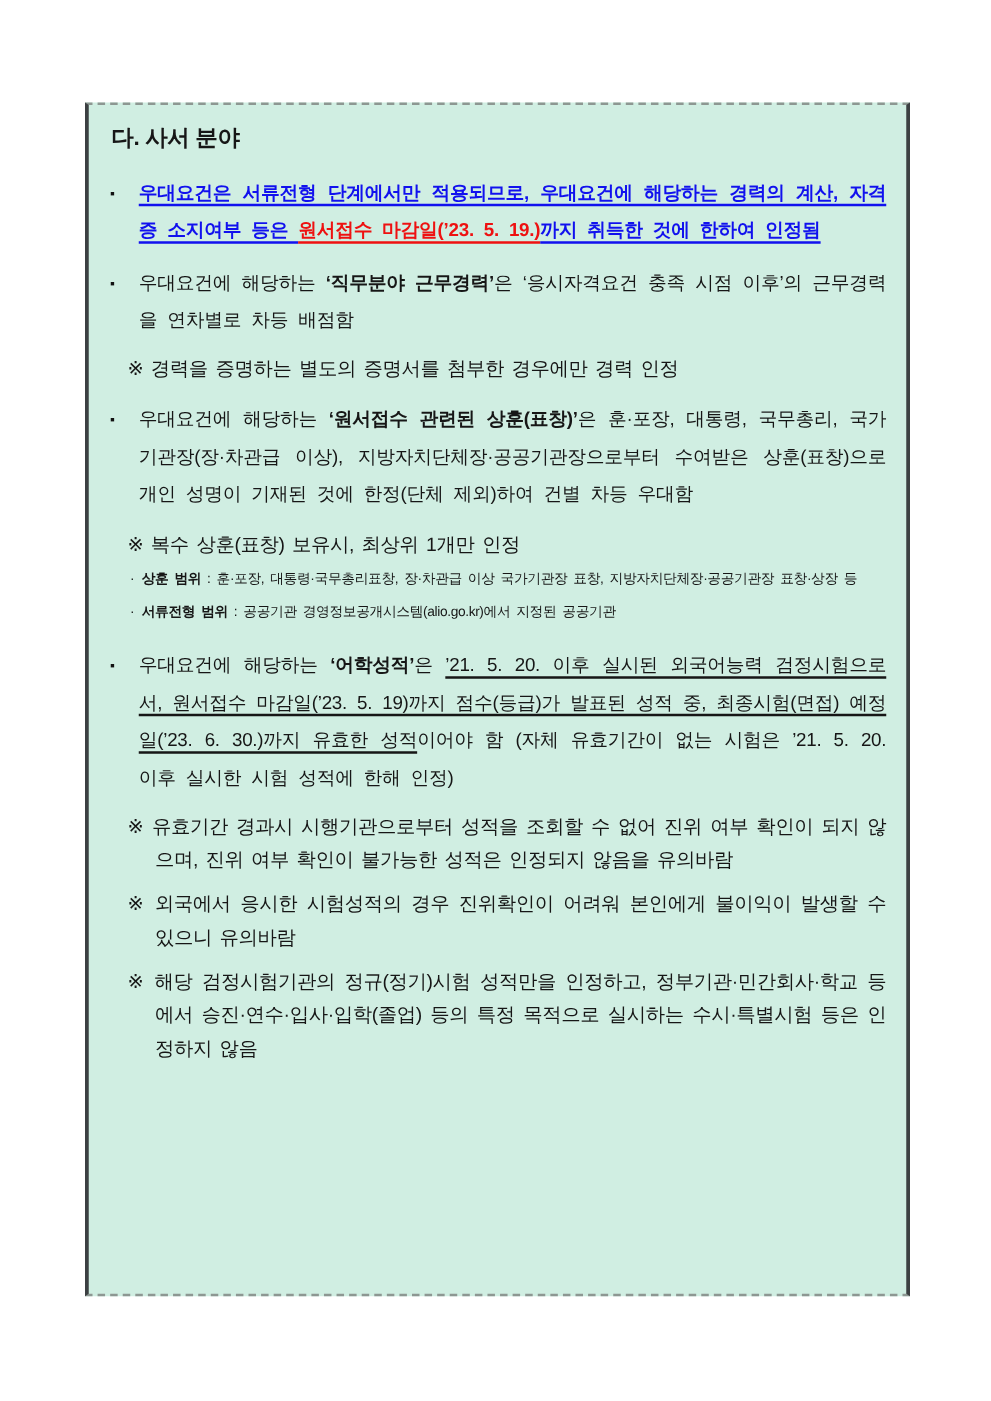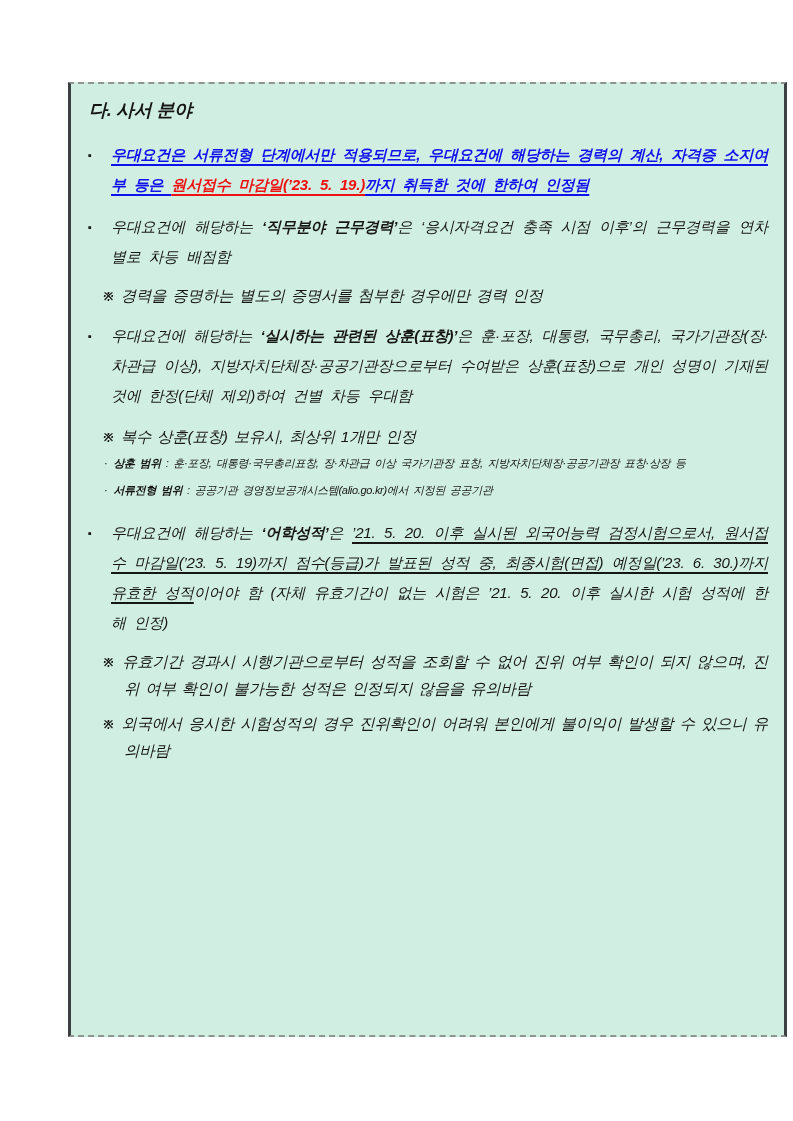--- a/index.html
+++ b/index.html
@@ -1,25 +1,25 @@
 <!DOCTYPE html>
 <html><head>
 <meta charset="utf-8">
 <style>
   html,body{margin:0;padding:0;}
   body{
     width:793px;height:1121px;position:relative;background:#ffffff;
     font-family:"Liberation Sans","DejaVu Sans",sans-serif;color:#161616;
   }
   .notice-box{
-    position:absolute;left:68px;top:82px;width:719px;height:955px;
+    position:absolute;left:68px;top:82px;width:660px;height:955px;
     box-sizing:border-box;background:#d0eee2;
     border-left:3px solid #3c4042;border-right:3px solid #3c4042;
     border-top:2px dashed #8d9792;border-bottom:2px dashed #8d9792;
-    padding:12px 16px 6px 17px;overflow:hidden;font-style:italic;
+    padding:12px 16px 6px 17px;overflow:hidden;
   }
   .title{
     font-size:18px;font-weight:700;margin:2px 0 18px 1px;letter-spacing:-0.3px;
   }
   .bullet{display:flex;align-items:flex-start;margin:0 0 12px 0;}
   .bullet .marker{flex:none;width:23px;font-size:11px;line-height:30px;color:#111;}
   .btext{
     flex:1;margin:0;font-size:15px;line-height:30px;text-align:justify;
     letter-spacing:-0.2px;word-spacing:4px;
   }
@@ -63,30 +63,31 @@
   </div>
 
   <div class="bullet tight">
     <span class="marker">▪</span>
     <p class="btext"><span>우대요건에 해당하는 </span><span class="bold">‘직무분야 근무경력’</span><span>은 ‘응시자격요건 충족 시점 이후’의 근무경력을 연차별로 차등 배점함</span></p>
   </div>
   <p class="note">※ 경력을 증명하는 별도의 증명서를 첨부한 경우에만 경력 인정</p>
 
   <div class="bullet">
     <span class="marker">▪</span>
-    <p class="btext"><span>우대요건에 해당하는 </span><span class="bold">‘실시하는 관련된 상훈(표창)’</span><span>은 훈·포장, 대통령, 국무총리, 국가기관장(장·차관급 이상), 지방자치단체장·공공기관장으로부터 수여받은 상훈(표창)으로 개인 성명이 기재된 것에 한정(단체 제외)하여 건별 차등 우대함</span></p>
+    <p class="btext"><span>우대요건에 해당하는 </span><span class="bold">‘원서접수 관련된 상훈(표창)’</span><span>은 훈·포장, 대통령, 국무총리, 국가기관장(장·차관급 이상), 지방자치단체장·공공기관장으로부터 수여받은 상훈(표창)으로 개인 성명이 기재된 것에 한정(단체 제외)하여 건별 차등 우대함</span></p>
   </div>
 
   <div class="notes-group">
     <p class="note">※ 복수 상훈(표창) 보유시, 최상위 1개만 인정</p>
     <p class="subnote"><span class="dot">·</span><span class="bold">상훈 범위</span><span> : 훈·포장, 대통령·국무총리표창, 장·차관급 이상 국가기관장 표창, 지방자치단체장·공공기관장 표창·상장 등</span></p>
     <p class="subnote"><span class="dot">·</span><span class="bold">서류전형 범위</span><span> : 공공기관 경영정보공개시스템(alio.go.kr)에서 지정된 공공기관</span></p>
   </div>
 
   <div class="bullet tight">
     <span class="marker">▪</span>
     <p class="btext"><span>우대요건에 해당하는 </span><span class="bold">‘어학성적’</span><span>은 </span><span class="ul">’21. 5. 20. 이후 실시된 외국어능력 검정시험으로서, 원서접수 마감일(’23. 5. 19)까지 점수(등급)가 발표된 성적 중, 최종시험(면접) 예정일(’23. 6. 30.)까지 유효한 성적</span><span>이어야 함 (자체 유효기간이 없는 시험은 ’21. 5. 20. 이후 실시한 시험 성적에 한해 인정)</span></p>
   </div>
 
   <p class="note vnote">※ 유효기간 경과시 시행기관으로부터 성적을 조회할 수 없어 진위 여부 확인이 되지 않으며, 진위 여부 확인이 불가능한 성적은 인정되지 않음을 유의바람</p>
   <p class="note vnote">※ 외국에서 응시한 시험성적의 경우 진위확인이 어려워 본인에게 불이익이 발생할 수 있으니 유의바람</p>
+  <p class="note last">※ 해당 검정시험기관의 정규(정기)시험 성적만을 인정하고, 정부기관·민간회사·학교 등에서 승진·연수·입사·입학(졸업) 등의 특정 목적으로 실시하는 수시·특별시험 등은 인정하지 않음</p>
 
 </div>
 
 </body></html>

